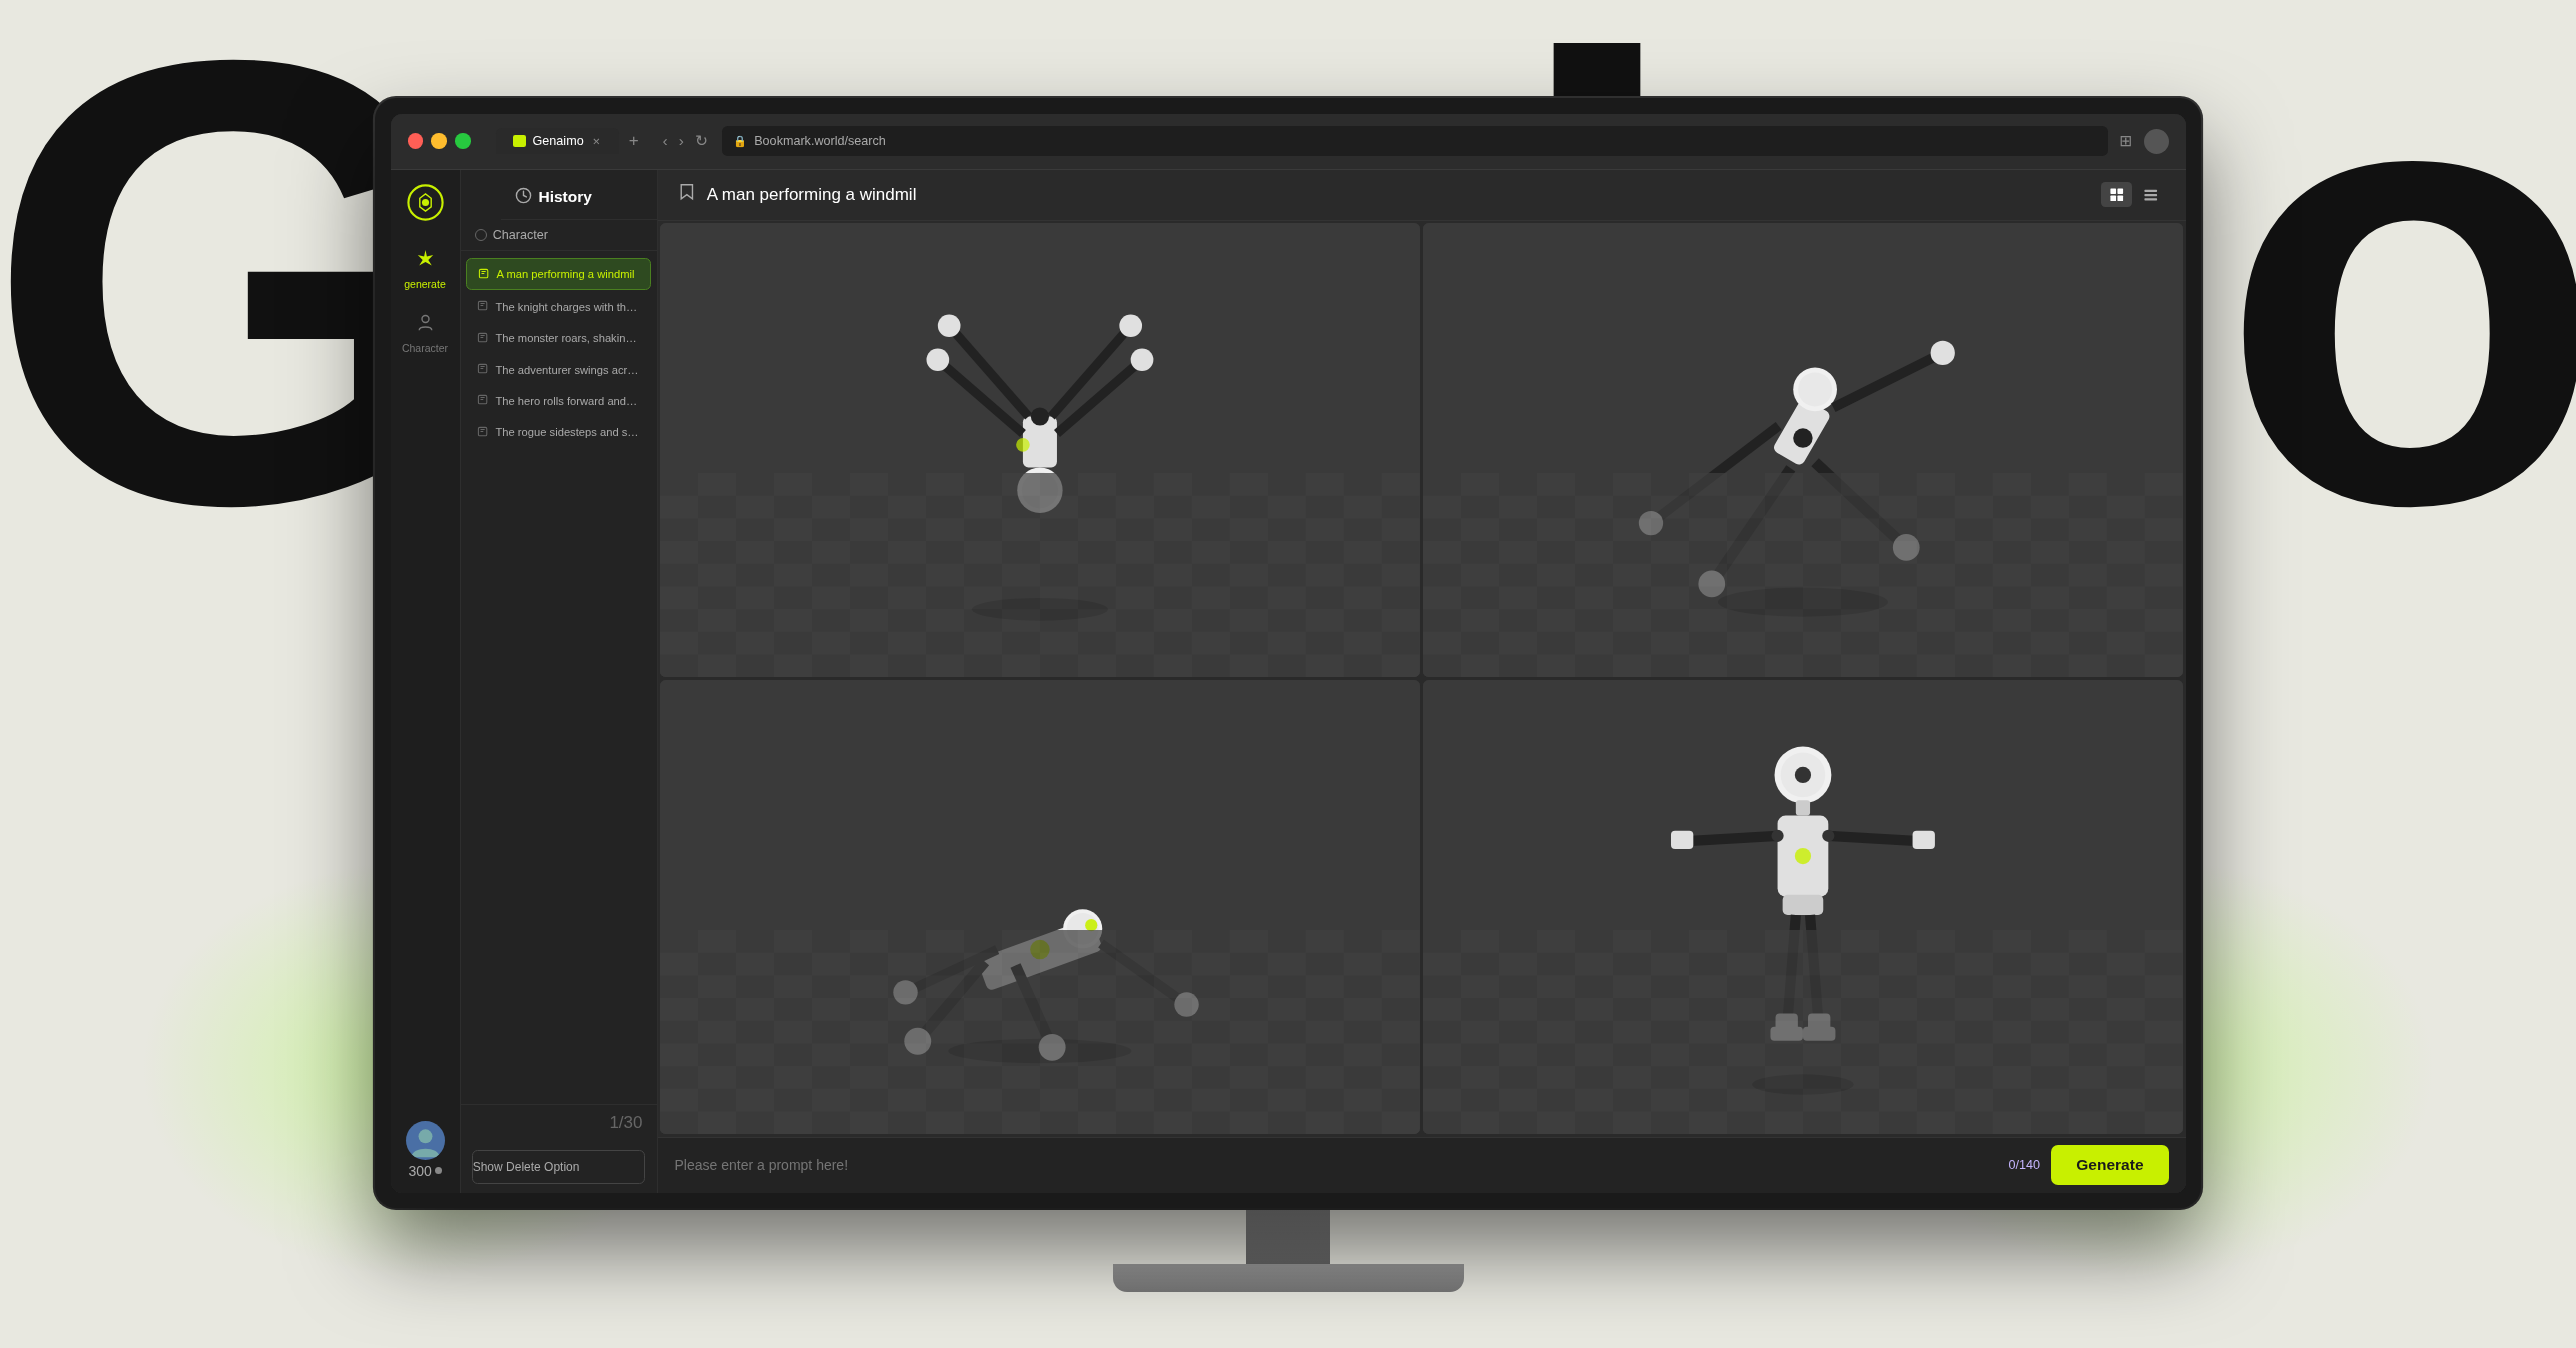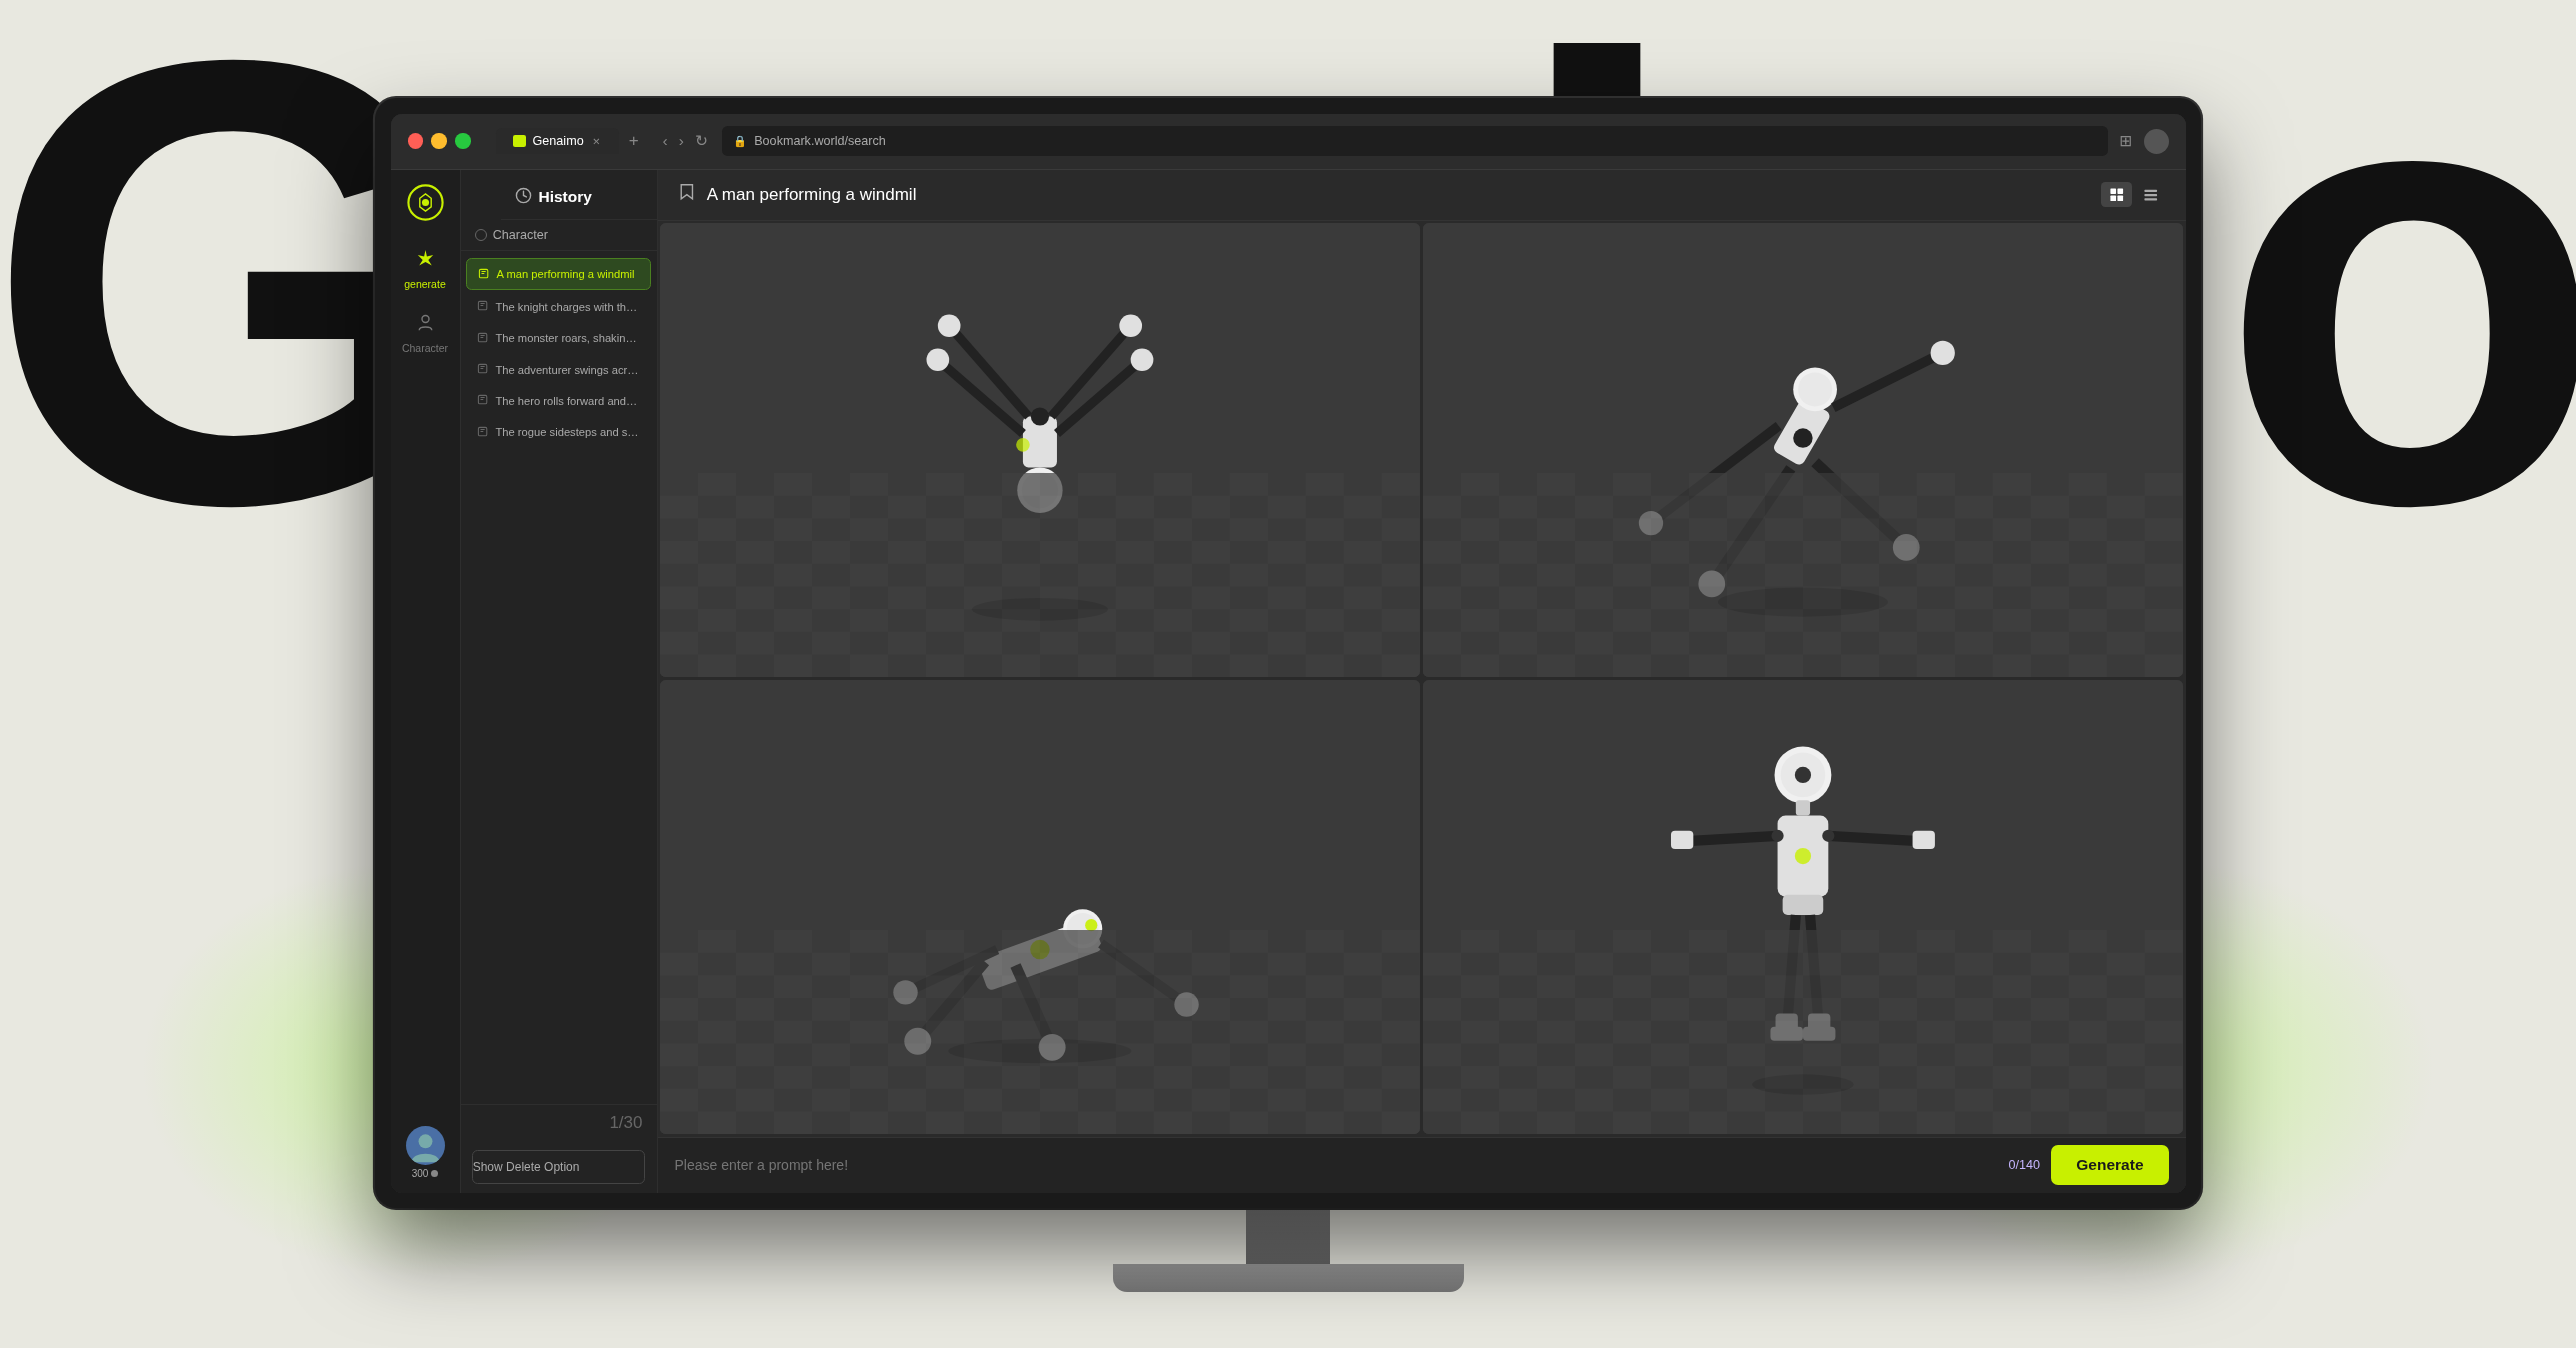--- a/index.html
+++ b/index.html
@@ -278,21 +278,21 @@
       border-radius: 50%;
       background: #4a6fa5;
       display: flex;
       align-items: center;
       justify-content: center;
       margin-bottom: 2.8px;
       overflow: hidden;
     }
 
     .sidebar-credits {
-      font-size: 10px;
+      font-size: 14px;
       color: #aaa;
       display: flex;
       align-items: center;
       gap: 2.8px;
     }
     .credits-dot {
       width: 7px;
       height: 7px;
       border-radius: 50%;
       background: #888;

